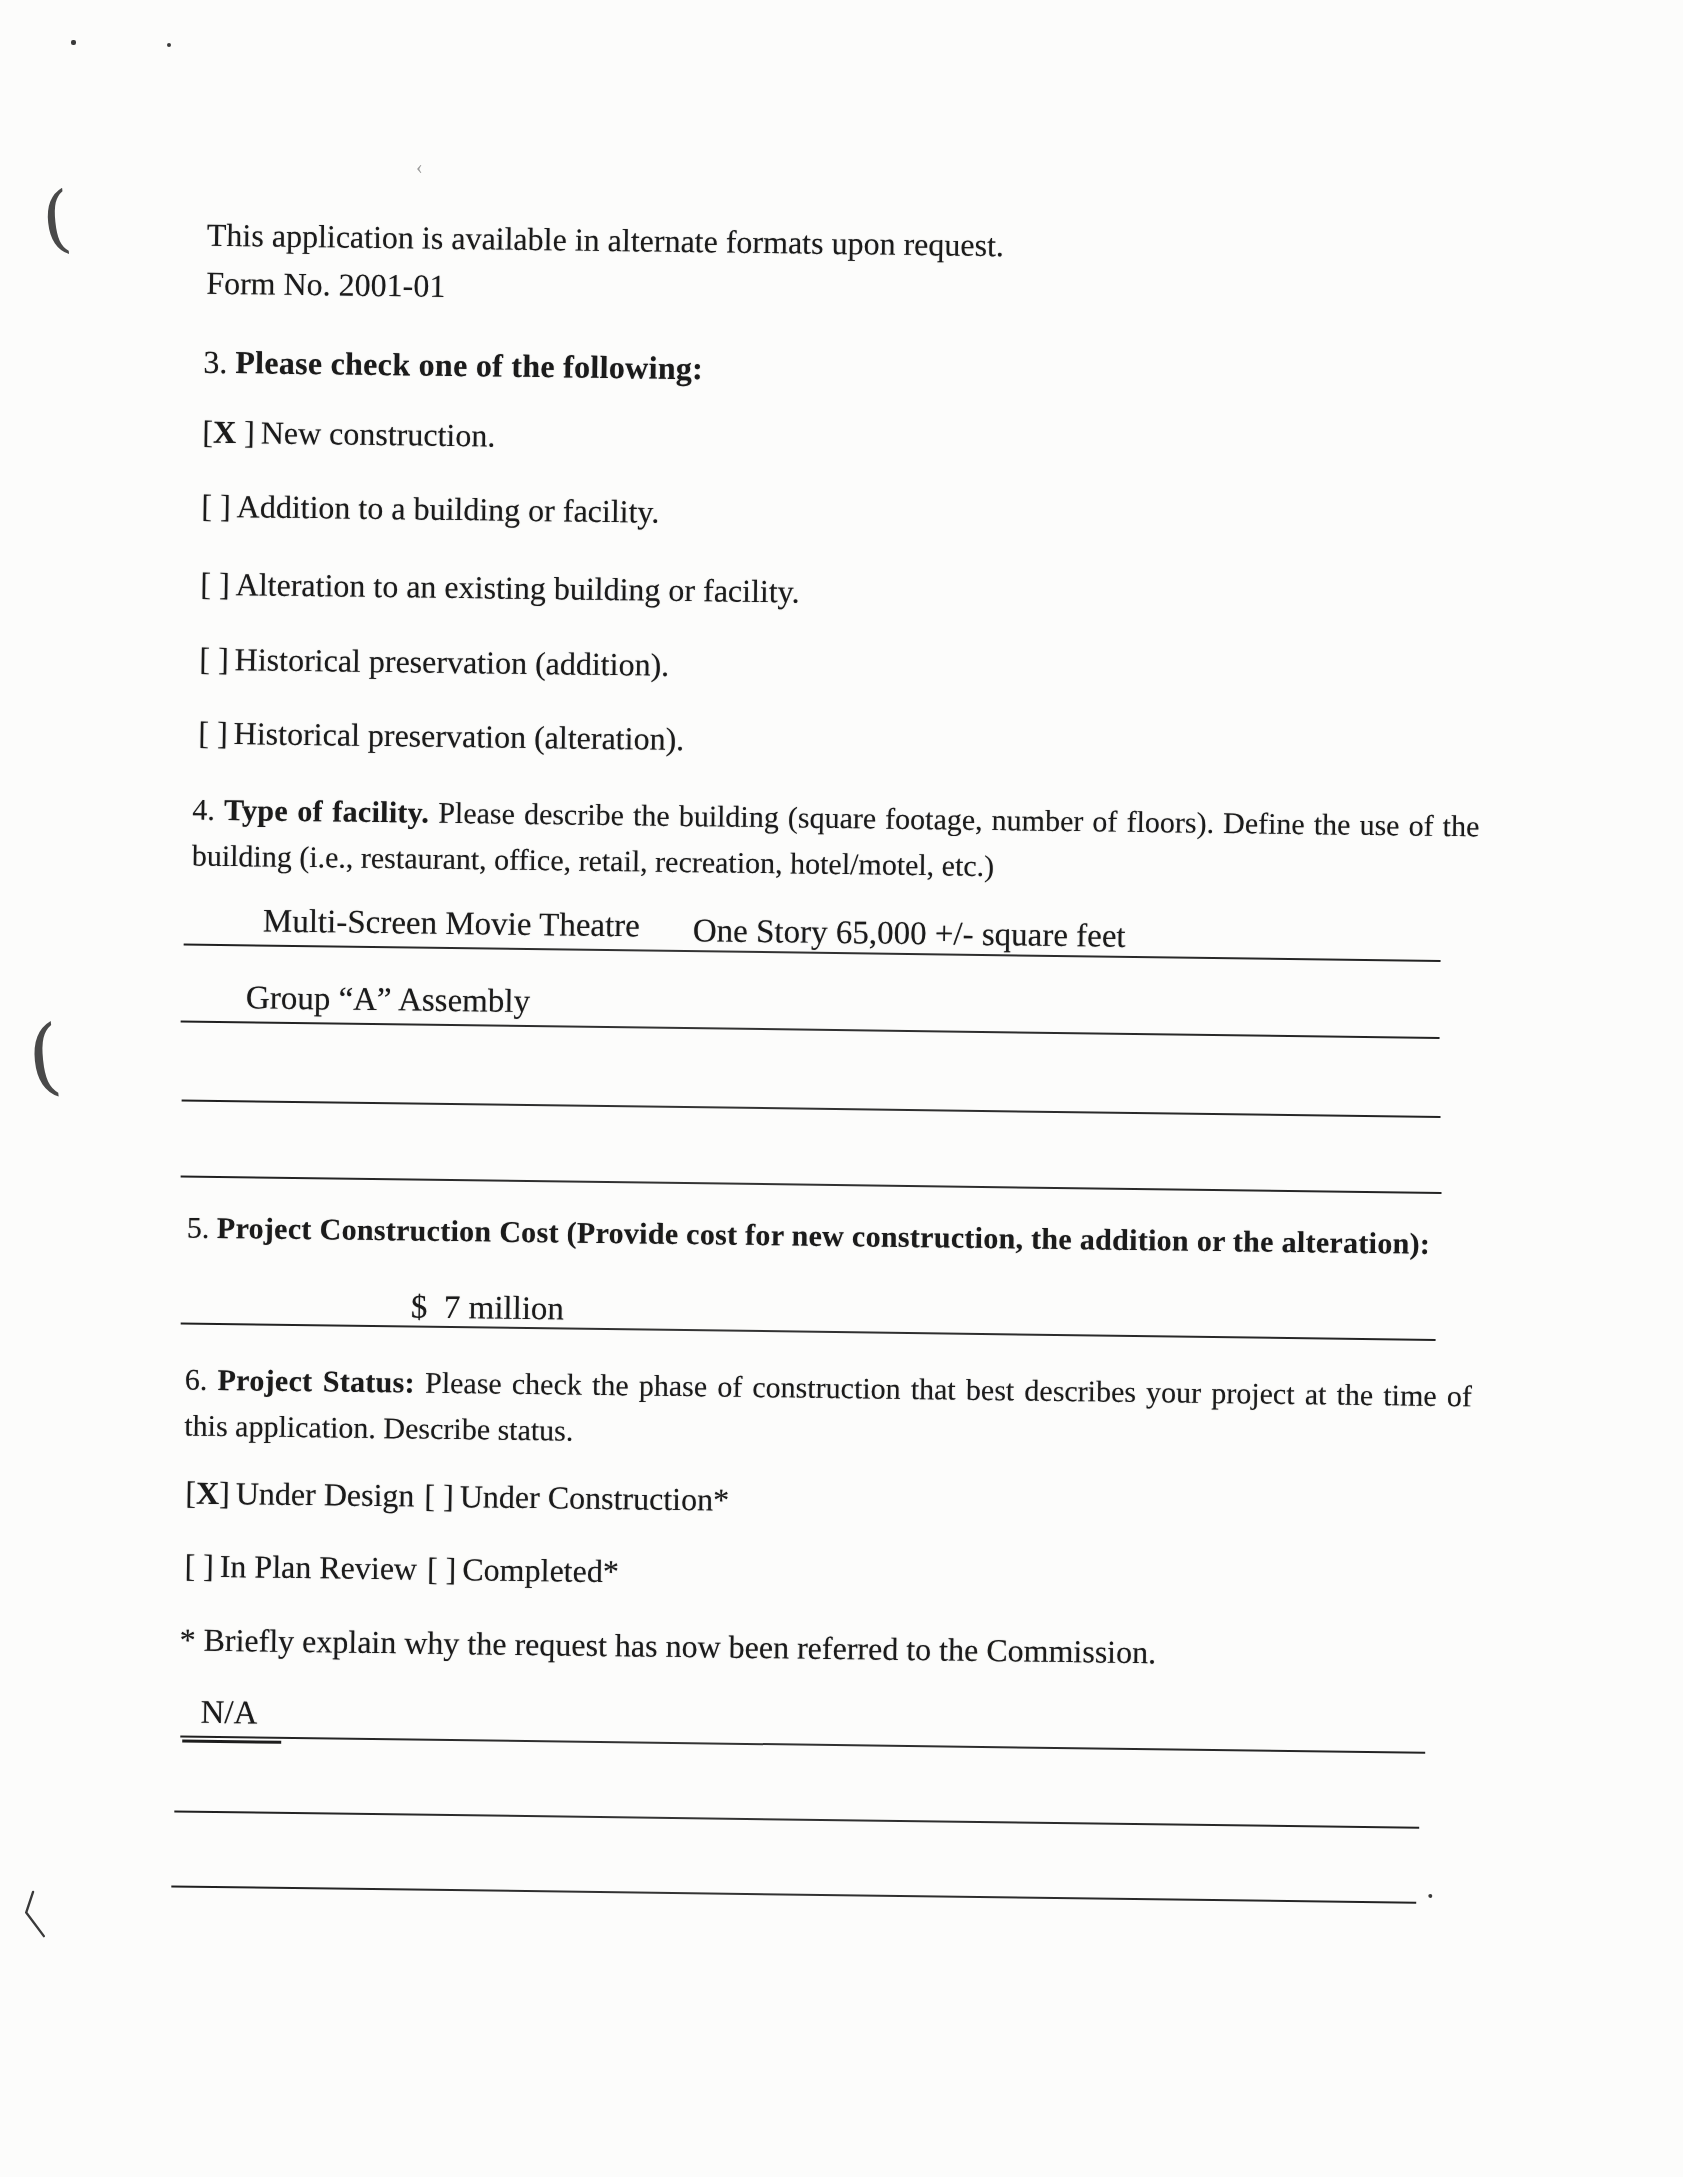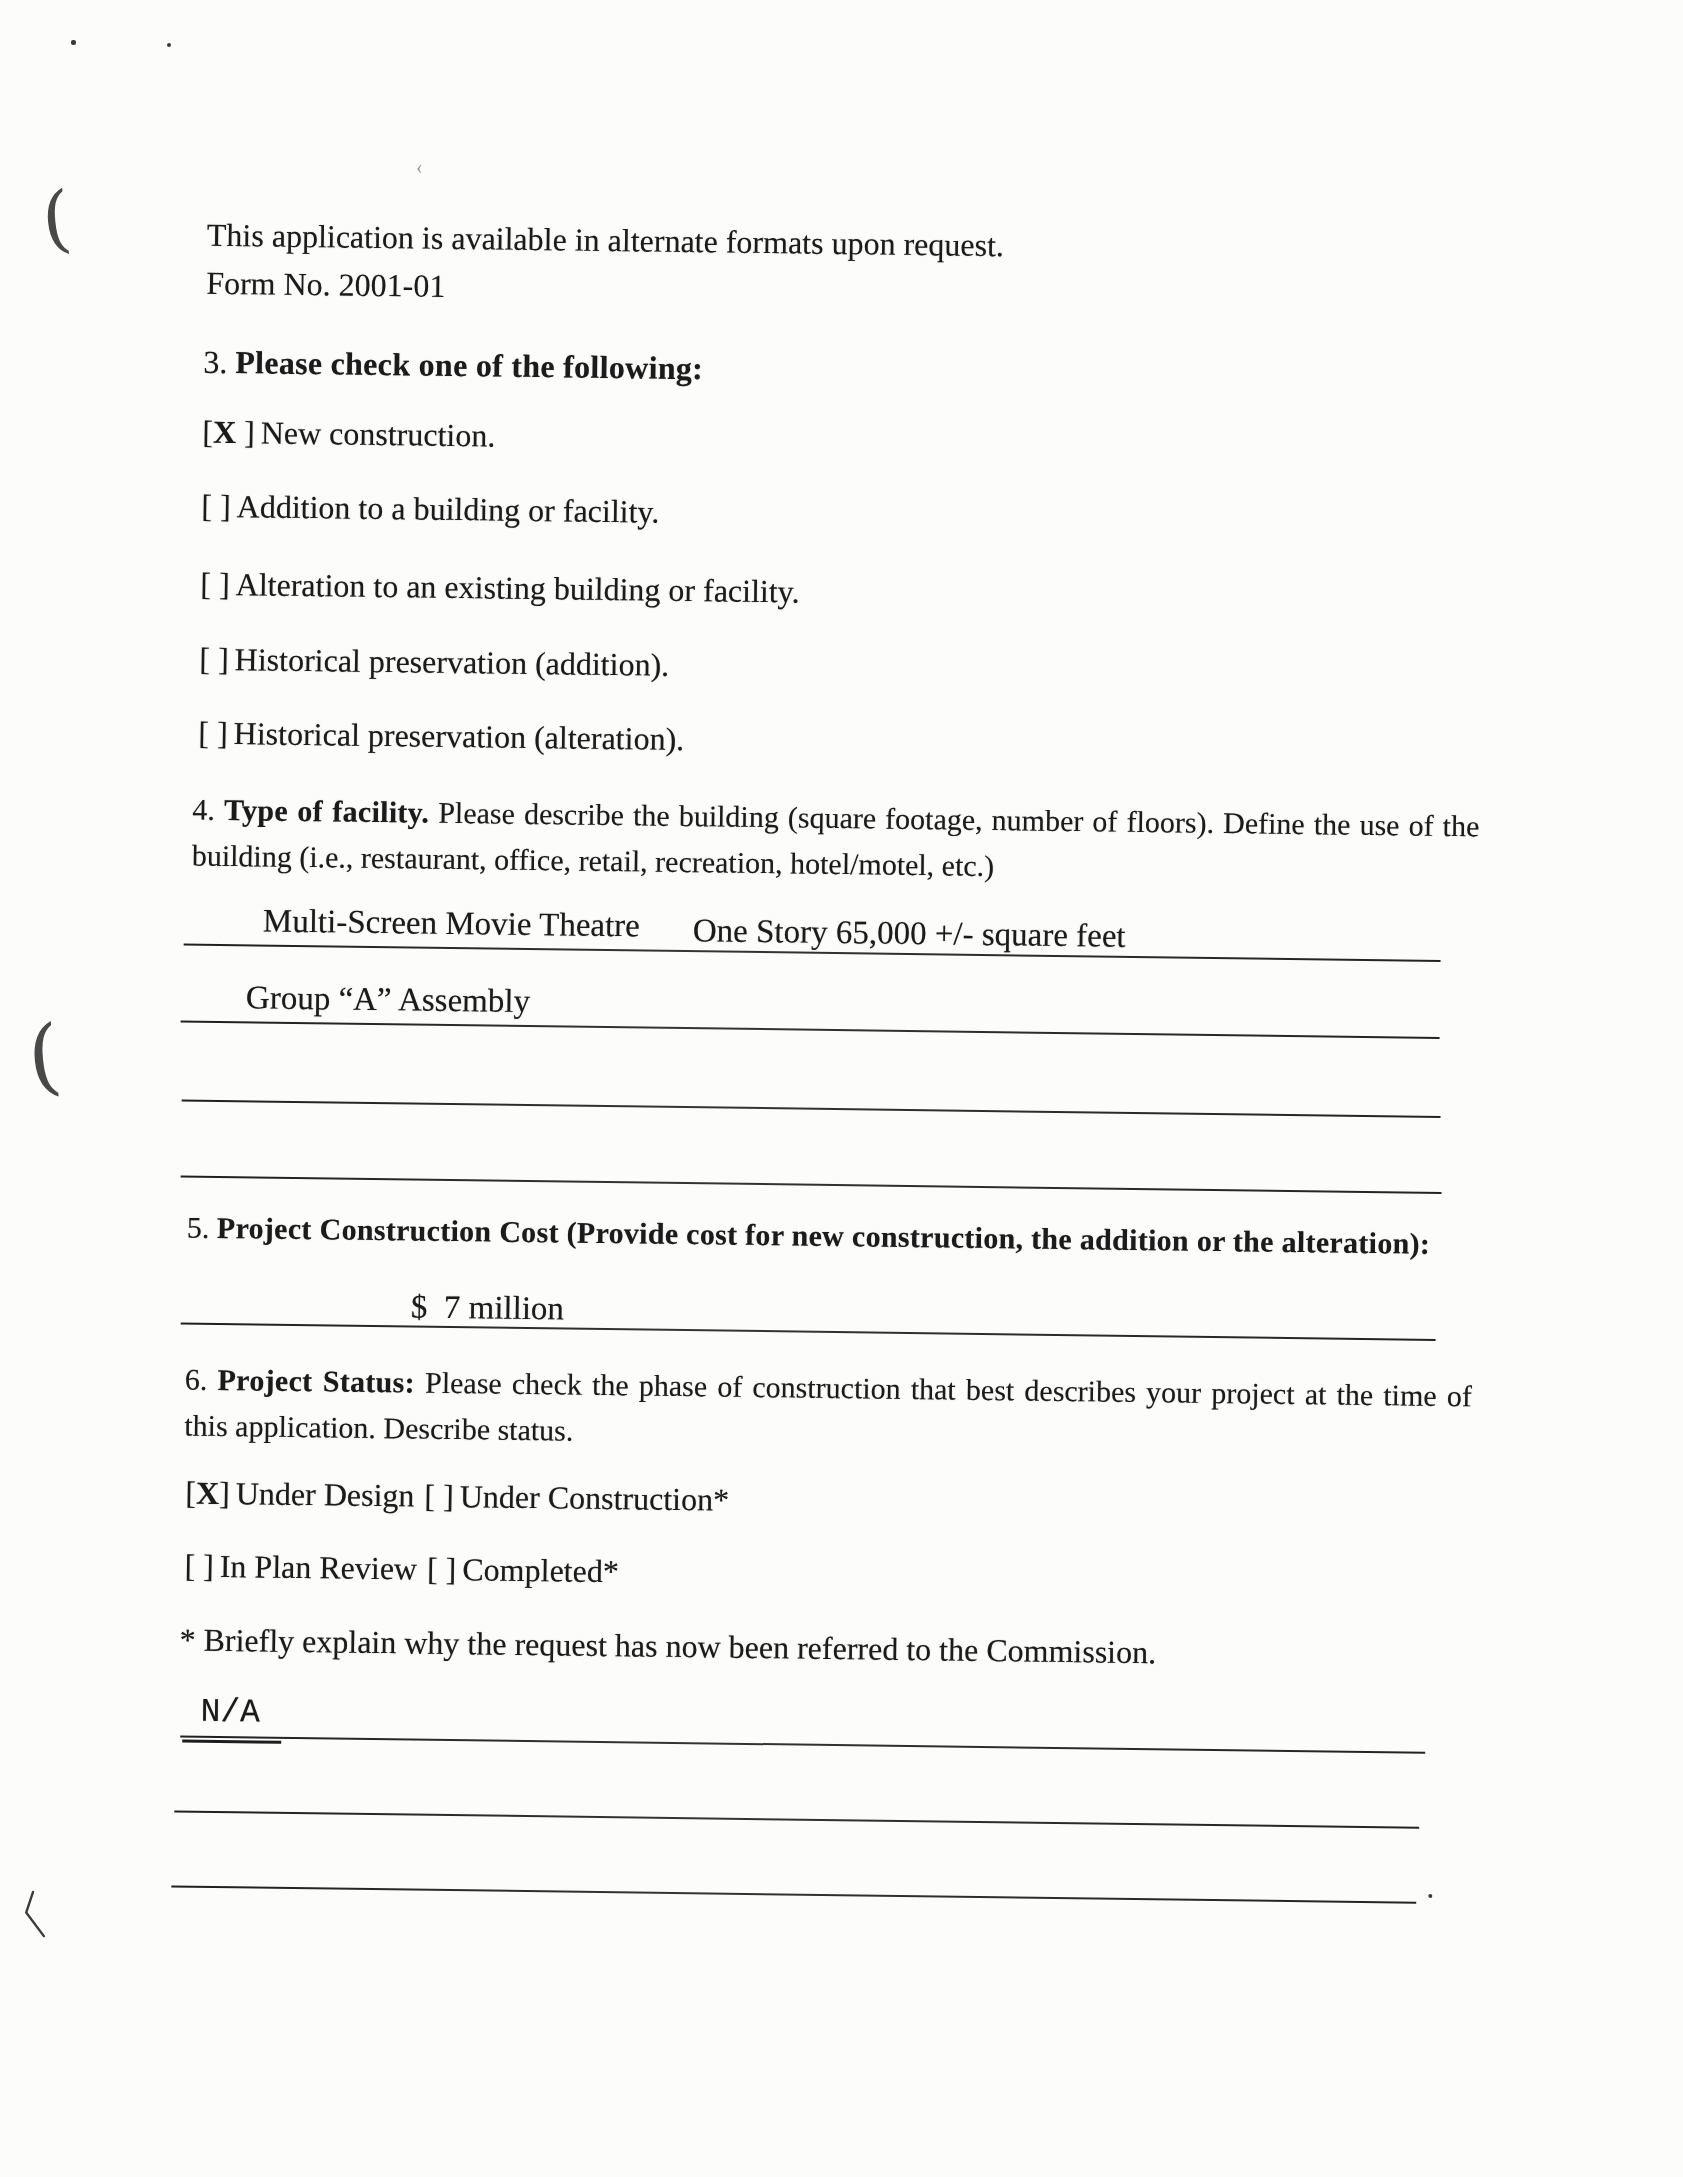--- a/index.html
+++ b/index.html
@@ -127,21 +127,21 @@
     <div class="block cb" style="left:205px;top:1469px;">
       <span class="cb-box">[<span class="cb-mark">X</span>]</span><span class="cb-label">Under Design</span><span class="cb-gap"></span><span class="cb-box">[<span class="cb-mark"> </span>]</span><span class="cb-label">Under Construction*</span>
     </div>
 
     <div class="block cb" style="left:205px;top:1542px;">
       <span class="cb-box">[<span class="cb-mark"> </span>]</span><span class="cb-label">In Plan Review</span><span class="cb-gap"></span><span class="cb-box">[<span class="cb-mark"> </span>]</span><span class="cb-label">Completed*</span>
     </div>
 
     <div class="block cb" style="left:201px;top:1616px;">* Briefly explain why the request has now been referred to the Commission.</div>
 
-    <div class="answer" style="left:223px;top:1691px;font-family:Liberation Mono, monospace;">N/A</div>
+    <div class="answer" style="left:223px;top:1691px;">N/A</div>
     <div class="fill-line thick" style="left:205px;top:1737px;width:99px;"></div>
     <div class="fill-line" style="left:203px;top:1733px;width:1245px;"></div>
     <div class="fill-line" style="left:198px;top:1808px;width:1245px;"></div>
     <div class="fill-line" style="left:196px;top:1883px;width:1245px;"></div>
     <span class="dot" style="left:1453px;top:1875px;width:4px;height:4px;"></span>
 
   </div>
 </div>
 
 

